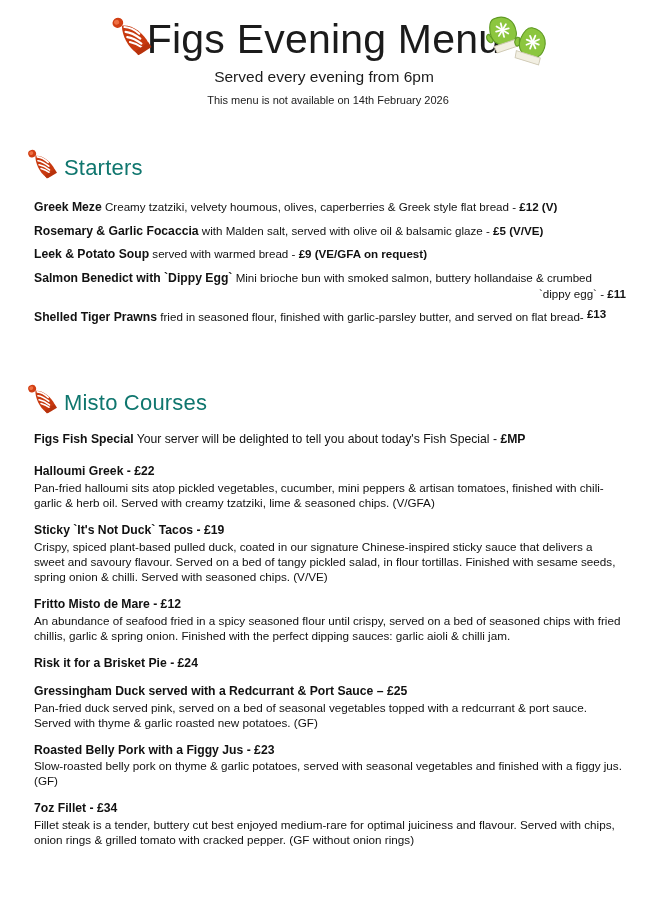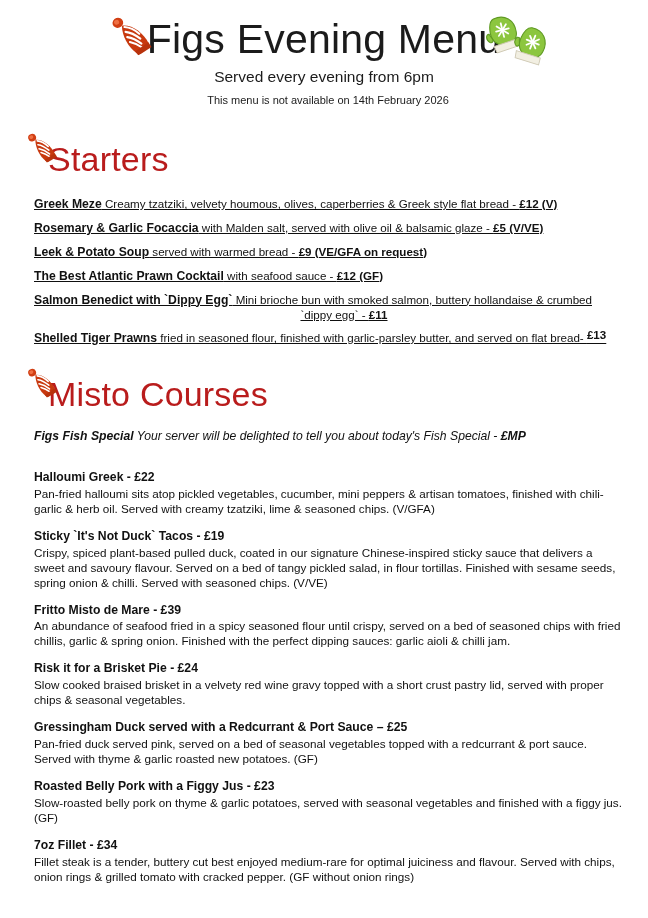--- a/index.html
+++ b/index.html
@@ -69,70 +69,70 @@
     height: 58px;
   }
 
   
   .section-head {
     position: relative;
     margin: 0 0 6px 0;
     padding-left: 26px;
   }
   .section-head h2 {
-    font-size: 34px;
+    font-size: 22px;
     font-weight: 300;
-    color: #b91c1c;
-    margin: 0;
+    color: #0f766e;
+    margin: 16px;
     line-height: 1.12;
     letter-spacing: 0.2px;
   }
   .hat-section {
     position: absolute;
     left: 8px;
     top: -10px;
     width: 26px;
     height: 33px;
     transform: rotate(-16deg);
   }
 
   .starters-block { position: absolute; left: 22px; top: 140px; width: 604px; }
   .mains-block    { position: absolute; left: 22px; top: 375px; width: 604px; }
 
   
-  .starter-list { margin-top: 19px; text-decoration: underline; }
+  .starter-list { margin-top: 19px; }
   .starter {
     font-size: 11.6px;
     line-height: 1.26;
     color: #111;
     margin: 0 0 8.5px 0;
     padding-left: 12px;
   }
   .starter .nm {
     font-weight: bold;
     font-size: 12.2px;
   }
   .starter .dsc { font-weight: 400; }
   .starter .pr  { font-weight: bold; }
   .starter.centered-tail { text-align: left; }
   .starter .tail {
     display: block;
-    text-align: center;
+    text-align: right;
     margin-left: 28px;
   }
   .starter .raised {
     font-weight: bold;
     position: relative;
     top: -3px;
   }
 
   
   .mains-list { margin-top: 16px; padding-left: 12px; }
   .dish { margin: 0 0 12px 0; }
-  .dish.inline-dish { margin-bottom: 25px; font-style: italic; }
+  .dish.inline-dish { margin-bottom: 17px; }
   .dish-title {
     font-size: 12.2px;
     font-weight: bold;
     color: #111;
     line-height: 1.3;
     margin: 0;
   }
   .dish-desc {
     font-size: 11.7px;
     font-weight: 400;
@@ -222,23 +222,20 @@
     </p>
 
     <p class="starter">
       <span class="nm">Rosemary &amp; Garlic Focaccia</span><span class="dsc"> with Malden salt, served with olive oil &amp; balsamic glaze - </span><span class="pr">£5 (V/VE)</span>
     </p>
 
     <p class="starter">
       <span class="nm">Leek &amp; Potato Soup</span><span class="dsc"> served with warmed bread - </span><span class="pr">£9 (VE/GFA on request)</span>
     </p>
 
-    <p class="starter">
-      <span class="nm">The Best Atlantic Prawn Cocktail</span><span class="dsc"> with seafood sauce - </span><span class="pr">£12 (GF)</span>
-    </p>
 
     <p class="starter centered-tail">
       <span class="nm">Salmon Benedict with `Dippy Egg`</span><span class="dsc"> Mini brioche bun with smoked salmon, buttery hollandaise &amp; crumbed</span>
       <span class="tail"><span>`dippy egg` - </span><span class="pr">£11</span></span>
     </p>
 
     <p class="starter">
       <span class="nm">Shelled Tiger Prawns</span><span class="dsc"> fried in seasoned flour, finished with garlic-parsley butter, and served on flat bread- </span><span class="raised">£13</span>
     </p>
 
@@ -273,27 +270,26 @@
       <p class="dish-title">Halloumi Greek - £22</p>
       <p class="dish-desc"><span>Pan-fried halloumi sits atop pickled vegetables, cucumber, mini peppers &amp; artisan tomatoes, finished with chili-garlic &amp; herb oil. Served with creamy tzatziki, lime &amp; seasoned chips. </span><b>(V/GFA)</b></p>
     </div>
 
     <div class="dish">
       <p class="dish-title">Sticky `It's Not Duck` Tacos - £19</p>
       <p class="dish-desc"><span>Crispy, spiced plant-based pulled duck, coated in our signature Chinese-inspired sticky sauce that delivers a sweet and savoury flavour. Served on a bed of tangy pickled salad, in flour tortillas. Finished with sesame seeds, spring onion &amp; chilli. Served with seasoned chips. </span><b>(V/VE)</b></p>
     </div>
 
     <div class="dish">
-      <p class="dish-title">Fritto Misto de Mare - £39</p>
+      <p class="dish-title">Fritto Misto de Mare - £12</p>
       <p class="dish-desc"><span>An abundance of seafood fried in a spicy seasoned flour until crispy, served on a bed of seasoned chips with fried chillis, garlic &amp; spring onion. Finished with the perfect dipping sauces: garlic aioli &amp; chilli jam.</span><b></b></p>
     </div>
 
     <div class="dish">
       <p class="dish-title">Risk it for a Brisket Pie - £24</p>
-      <p class="dish-desc"><span>Slow cooked braised brisket in a velvety red wine gravy topped with a short crust pastry lid, served with proper chips &amp; seasonal vegetables.</span><b></b></p>
     </div>
 
     <div class="dish">
       <p class="dish-title">Gressingham Duck served with a Redcurrant &amp; Port Sauce – £25</p>
       <p class="dish-desc"><span>Pan-fried duck served pink, served on a bed of seasonal vegetables topped with a redcurrant &amp; port sauce. Served with thyme &amp; garlic roasted new potatoes. </span><b>(GF)</b></p>
     </div>
 
     <div class="dish">
       <p class="dish-title">Roasted Belly Pork with a Figgy Jus - £23</p>
       <p class="dish-desc"><span>Slow-roasted belly pork on thyme &amp; garlic potatoes, served with seasonal vegetables and finished with a figgy jus. </span><b>(GF)</b></p>

